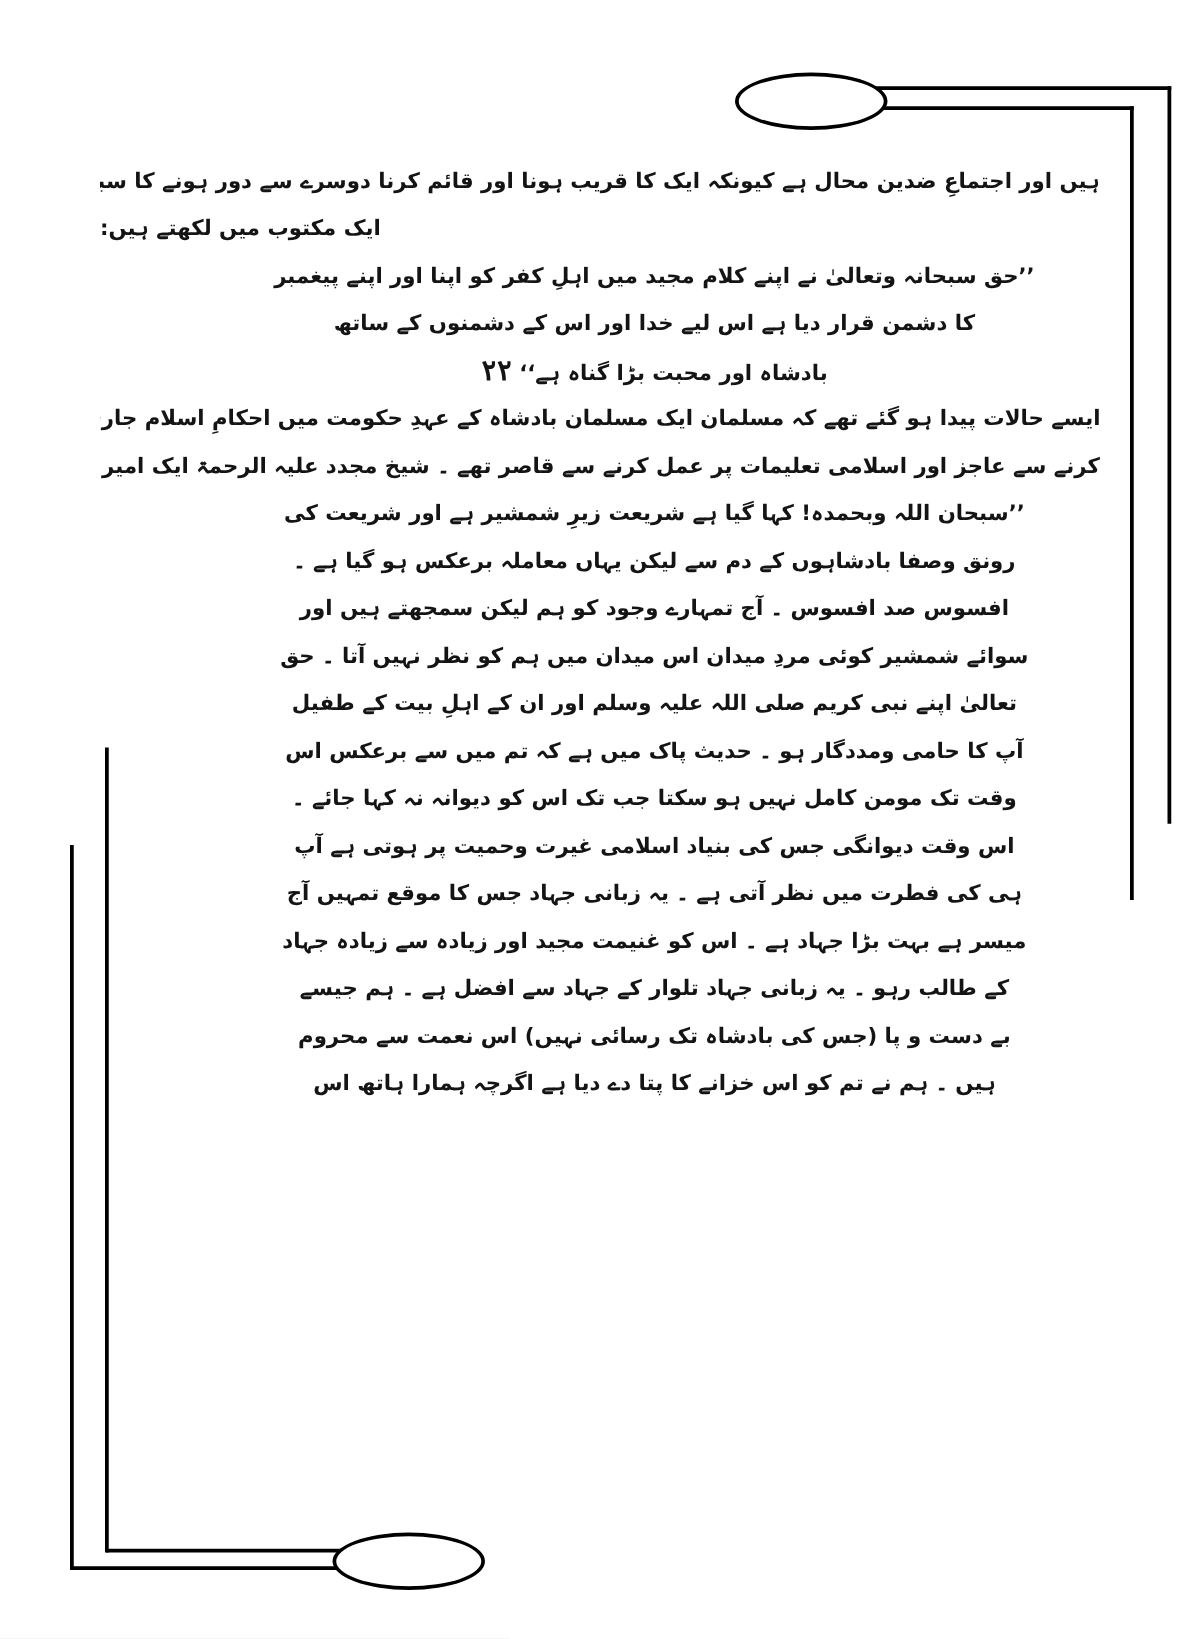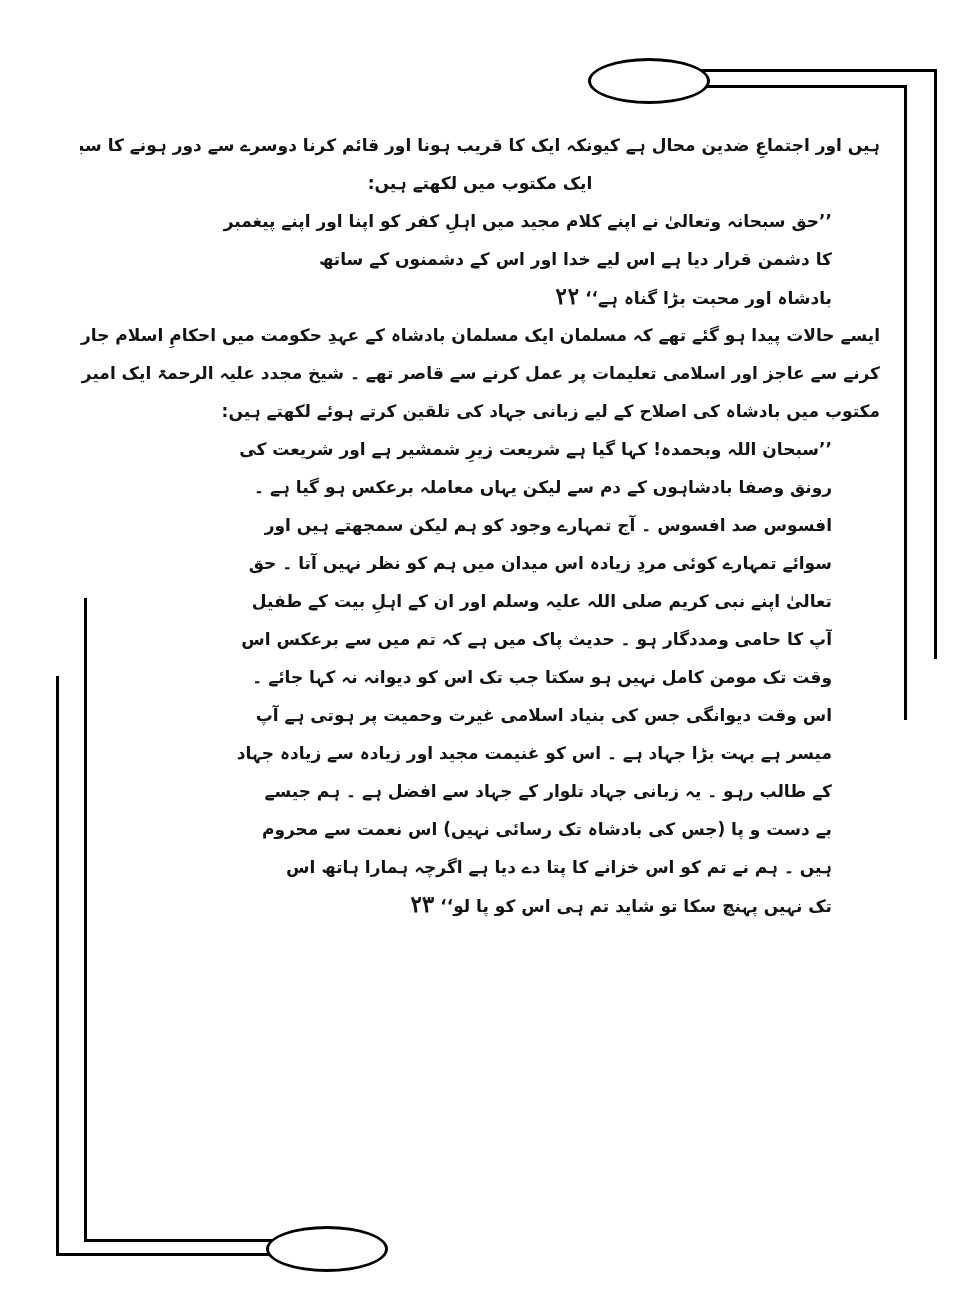--- a/index.html
+++ b/index.html
@@ -16,22 +16,22 @@
     position:absolute;
     top:126px;left:80px;width:800px;
     direction:rtl;
     font-size:17px;
     font-weight:bold;
     line-height:38px;
     color:#141414;
   }
   .line{white-space:nowrap;height:38px;overflow:hidden;}
   .al-r{text-align:right;}
-  .al-l{text-align:center;}
-  .al-c{}
+  .al-l{text-align:left;}
+  .al-c{text-align:center;}
   .quote{margin:0 48px 0 135px;}
   .fn{font-size:21px;font-weight:bold;letter-spacing:1px;font-family:Liberation Serif, serif;}
   .orn{position:absolute;background:#000;}
   .ellipse{
     position:absolute;
     border:3px solid #000;
     border-radius:50%;
     background:#ffffff;
   }
 </style>
@@ -64,36 +64,32 @@
       <div class="line al-c">کا دشمن قرار دیا ہے اس لیے خدا اور اس کے دشمنوں کے ساتھ</div>
       <div class="line al-c">
         <span>بادشاہ اور محبت بڑا گناہ ہے‘‘</span>
         <span class="fn">۲۲</span>
       </div>
     </section>
 
     <section>
       <div class="line al-r">ایسے حالات پیدا ہو گئے تھے کہ مسلمان ایک مسلمان بادشاہ کے عہدِ حکومت میں احکامِ اسلام جاری</div>
       <div class="line al-r">کرنے سے عاجز اور اسلامی تعلیمات پر عمل کرنے سے قاصر تھے ۔ شیخ مجدد علیہ الرحمۃ ایک امیر کو اپنے</div>
-      <div class="line al-r">مکتوب میں بادشاہ کی اصلاح کے لیے زبانی جہاد کی تلقین کرتے ہوئے لکھتے ہیں:</div>
     </section>
 
     <section class="quote">
       <div class="line al-c">’’سبحان اللہ وبحمدہ! کہا گیا ہے شریعت زیرِ شمشیر ہے اور شریعت کی</div>
       <div class="line al-c">رونق وصفا بادشاہوں کے دم سے لیکن یہاں معاملہ برعکس ہو گیا ہے ۔</div>
       <div class="line al-c">افسوس صد افسوس ۔ آج تمہارے وجود کو ہم لیکن سمجھتے ہیں اور</div>
-      <div class="line al-c">سوائے تمہارے کوئی مردِ زیادہ اس میدان میں ہم کو نظر نہیں آتا ۔ حق</div>
+      <div class="line al-c">سوائے شمشیر کوئی مردِ میدان اس میدان میں ہم کو نظر نہیں آتا ۔ حق</div>
       <div class="line al-c">تعالیٰ اپنے نبی کریم صلی اللہ علیہ وسلم اور ان کے اہلِ بیت کے طفیل</div>
       <div class="line al-c">آپ کا حامی ومددگار ہو ۔ حدیث پاک میں ہے کہ تم میں سے برعکس اس</div>
       <div class="line al-c">وقت تک مومن کامل نہیں ہو سکتا جب تک اس کو دیوانہ نہ کہا جائے ۔</div>
       <div class="line al-c">اس وقت دیوانگی جس کی بنیاد اسلامی غیرت وحمیت پر ہوتی ہے آپ</div>
+      <div class="line al-c">ہی کی فطرت میں نظر آتی ہے ۔ یہ زبانی جہاد جس کا موقع تمہیں آج</div>
       <div class="line al-c">میسر ہے بہت بڑا جہاد ہے ۔ اس کو غنیمت مجید اور زیادہ سے زیادہ جہاد</div>
       <div class="line al-c">کے طالب رہو ۔ یہ زبانی جہاد تلوار کے جہاد سے افضل ہے ۔ ہم جیسے</div>
       <div class="line al-c">بے دست و پا (جس کی بادشاہ تک رسائی نہیں) اس نعمت سے محروم</div>
       <div class="line al-c">ہیں ۔ ہم نے تم کو اس خزانے کا پتا دے دیا ہے اگرچہ ہمارا ہاتھ اس</div>
-      <div class="line al-c">
-        <span>تک نہیں پہنچ سکا تو شاید تم ہی اس کو پا لو‘‘</span>
-        <span class="fn">۲۳</span>
-      </div>
     </section>
 
   </main>
 </div>
 
 </body></html>

